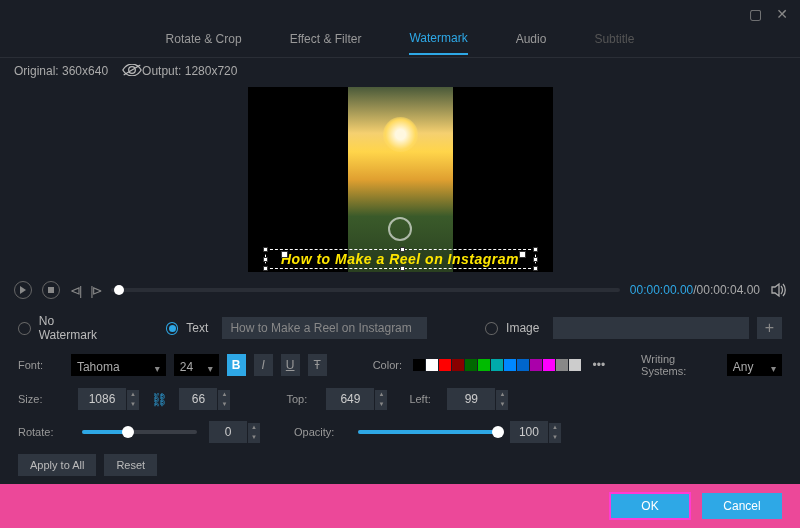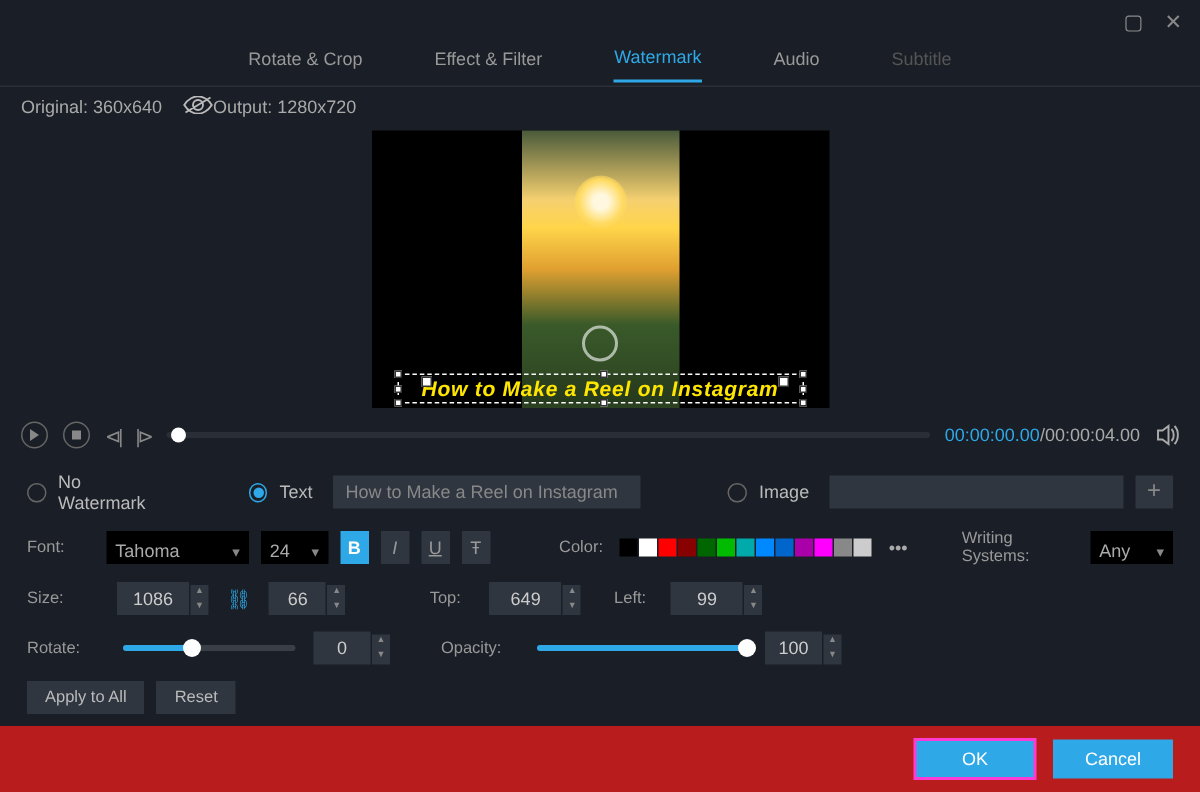--- a/index.html
+++ b/index.html
@@ -47,21 +47,21 @@
 .spin input{background:#2f3640;border:none;height:22px;width:48px;padding:0 6px;color:#ccc;text-align:center}
 .spin .ar{display:flex;flex-direction:column;background:#2f3640;margin-left:1px}
 .spin .ar span{font-size:6px;color:#888;padding:1px 3px;cursor:pointer;line-height:1.3}
 .link{color:#2ea8e6;font-size:13px;margin:0 4px;cursor:pointer}
 .swatches{display:flex;gap:1px;align-items:center}
 .sw{width:12px;height:12px;cursor:pointer}
 .slider{height:4px;background:#3a3e46;border-radius:2px;position:relative;flex:1;margin:0 4px}
 .slider .fill{position:absolute;height:100%;background:#2ea8e6;border-radius:2px}
 .slider .th{position:absolute;top:-4px;width:12px;height:12px;background:#fff;border-radius:50%;margin-left:-6px}
 .btn{background:#2f3640;border:none;padding:5px 12px;color:#bbb;cursor:pointer;font-size:11px}
-.footer{position:absolute;bottom:0;left:0;right:0;height:44px;background:#b91c1c;display:flex;justify-content:flex-end;align-items:center;padding:0 18px;gap:12px}
+.footer{position:absolute;bottom:0;left:0;right:0;height:44px;background:#ec4899;display:flex;justify-content:flex-end;align-items:center;padding:0 18px;gap:12px}
 .fbtn{width:80px;height:26px;display:flex;align-items:center;justify-content:center;cursor:pointer;color:#fff;font-size:12px}
 .fbtn.ok{background:#2ea8e6;outline:2px solid #ff3bd4;outline-offset:-1px}
 .fbtn.cancel{background:#2ea8e6}
 .arrow{position:absolute;bottom:12px;left:425px;width:200px;height:2px;background:#ff2020}
 .arrow::after{content:"";position:absolute;right:-1px;top:-5px;border-left:14px solid #ff2020;border-top:6px solid transparent;border-bottom:6px solid transparent}
 </style>
 </head>
 <body>
 
 <div class="titlebar">

